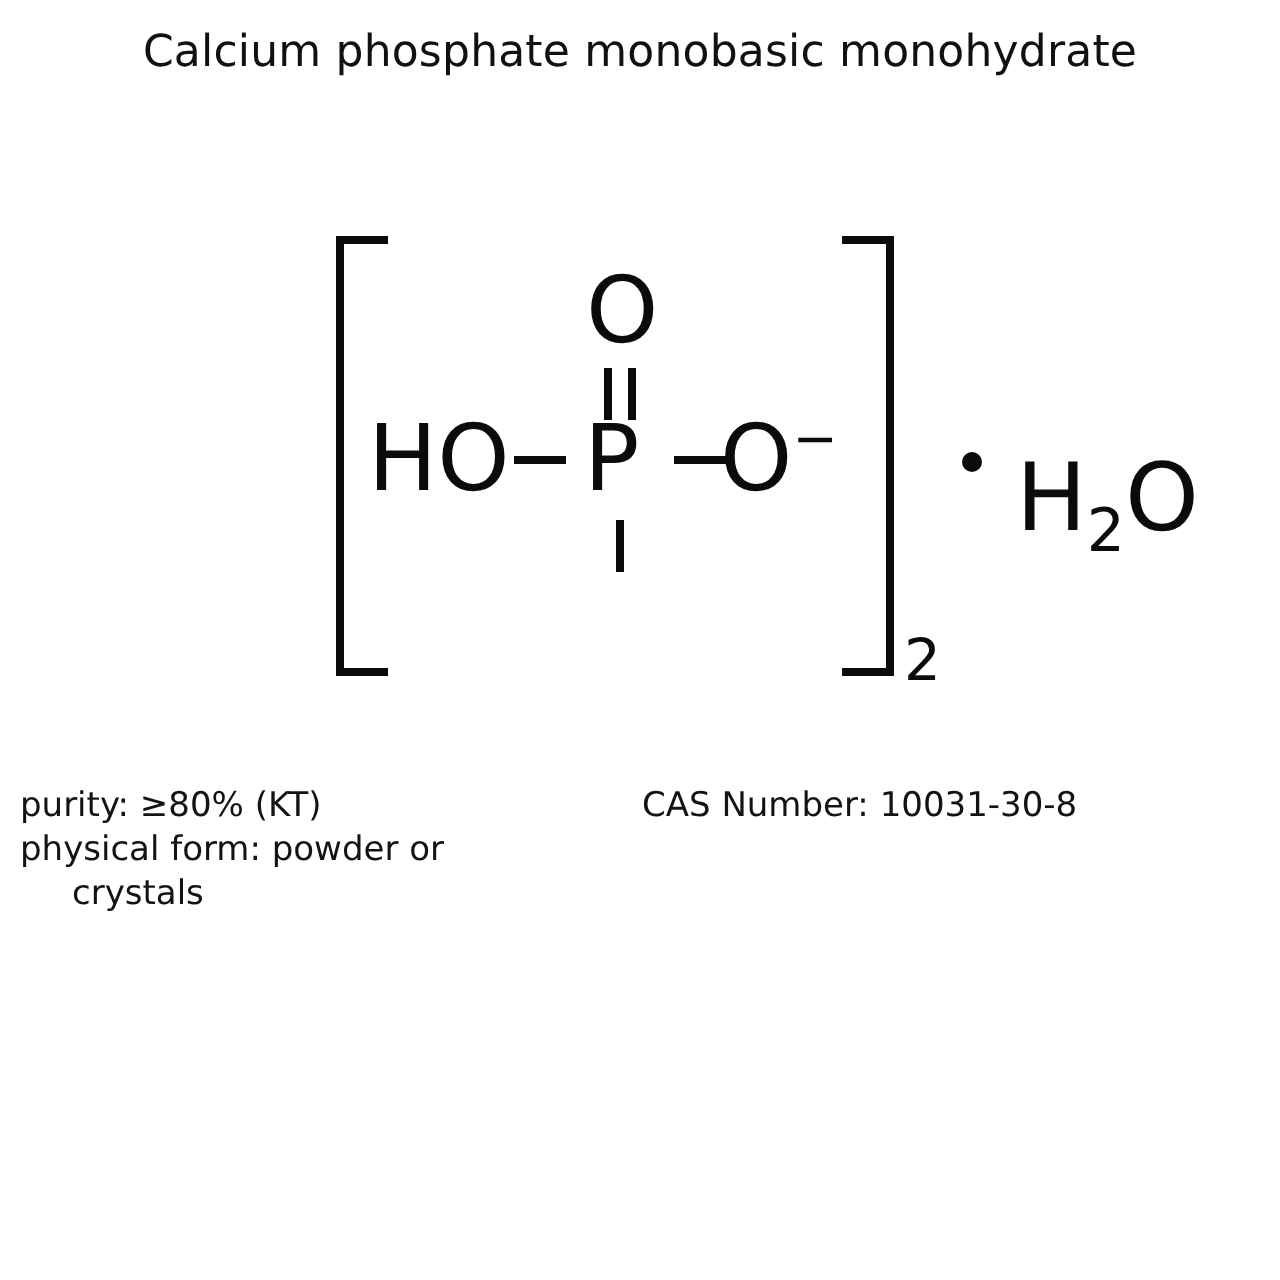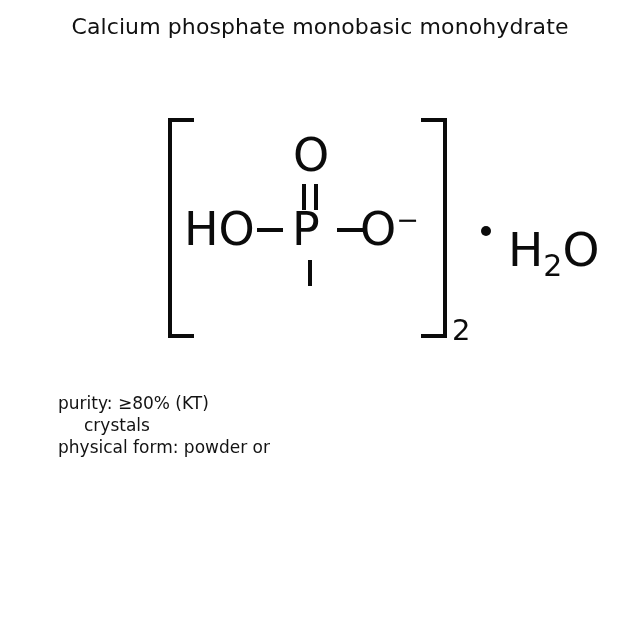--- a/index.html
+++ b/index.html
@@ -148,21 +148,20 @@
     line-height: 0;
   }
 
   
   .props {
     position: absolute;
     top: 392px;
     left: 0;
     width: 516px;
     height: 90px;
-    margin-left: 48px;
   }
   .props-col {
     position: absolute;
     top: 0;
     font-size: 17px;
     line-height: 22px;
     color: #131313;
   }
   .props-left  { left: 10px;  width: 300px; }
   .props-right { left: 321px; width: 310px; }
@@ -194,18 +193,19 @@
 
   <div class="bond bond-v bond-p-oh"></div>
 
   <div class="hydrate-dot"></div>
   <div class="atom hydrate"><span>H</span><span class="sub">2</span><span>O</span></div>
 </div>
 
 <div class="props">
   <div class="props-col props-left">
     <div class="prop-line">purity: ≥80% (KT)</div>
+    <div class="prop-line">physical form: powder or</div>
     <div class="prop-line prop-indent">crystals</div>
-    <div class="prop-line">physical form: powder or</div>
   </div>
   <div class="props-col props-right">
+    <div class="prop-line">CAS Number: 10031-30-8</div>
   </div>
 </div>
 
 </body></html>

